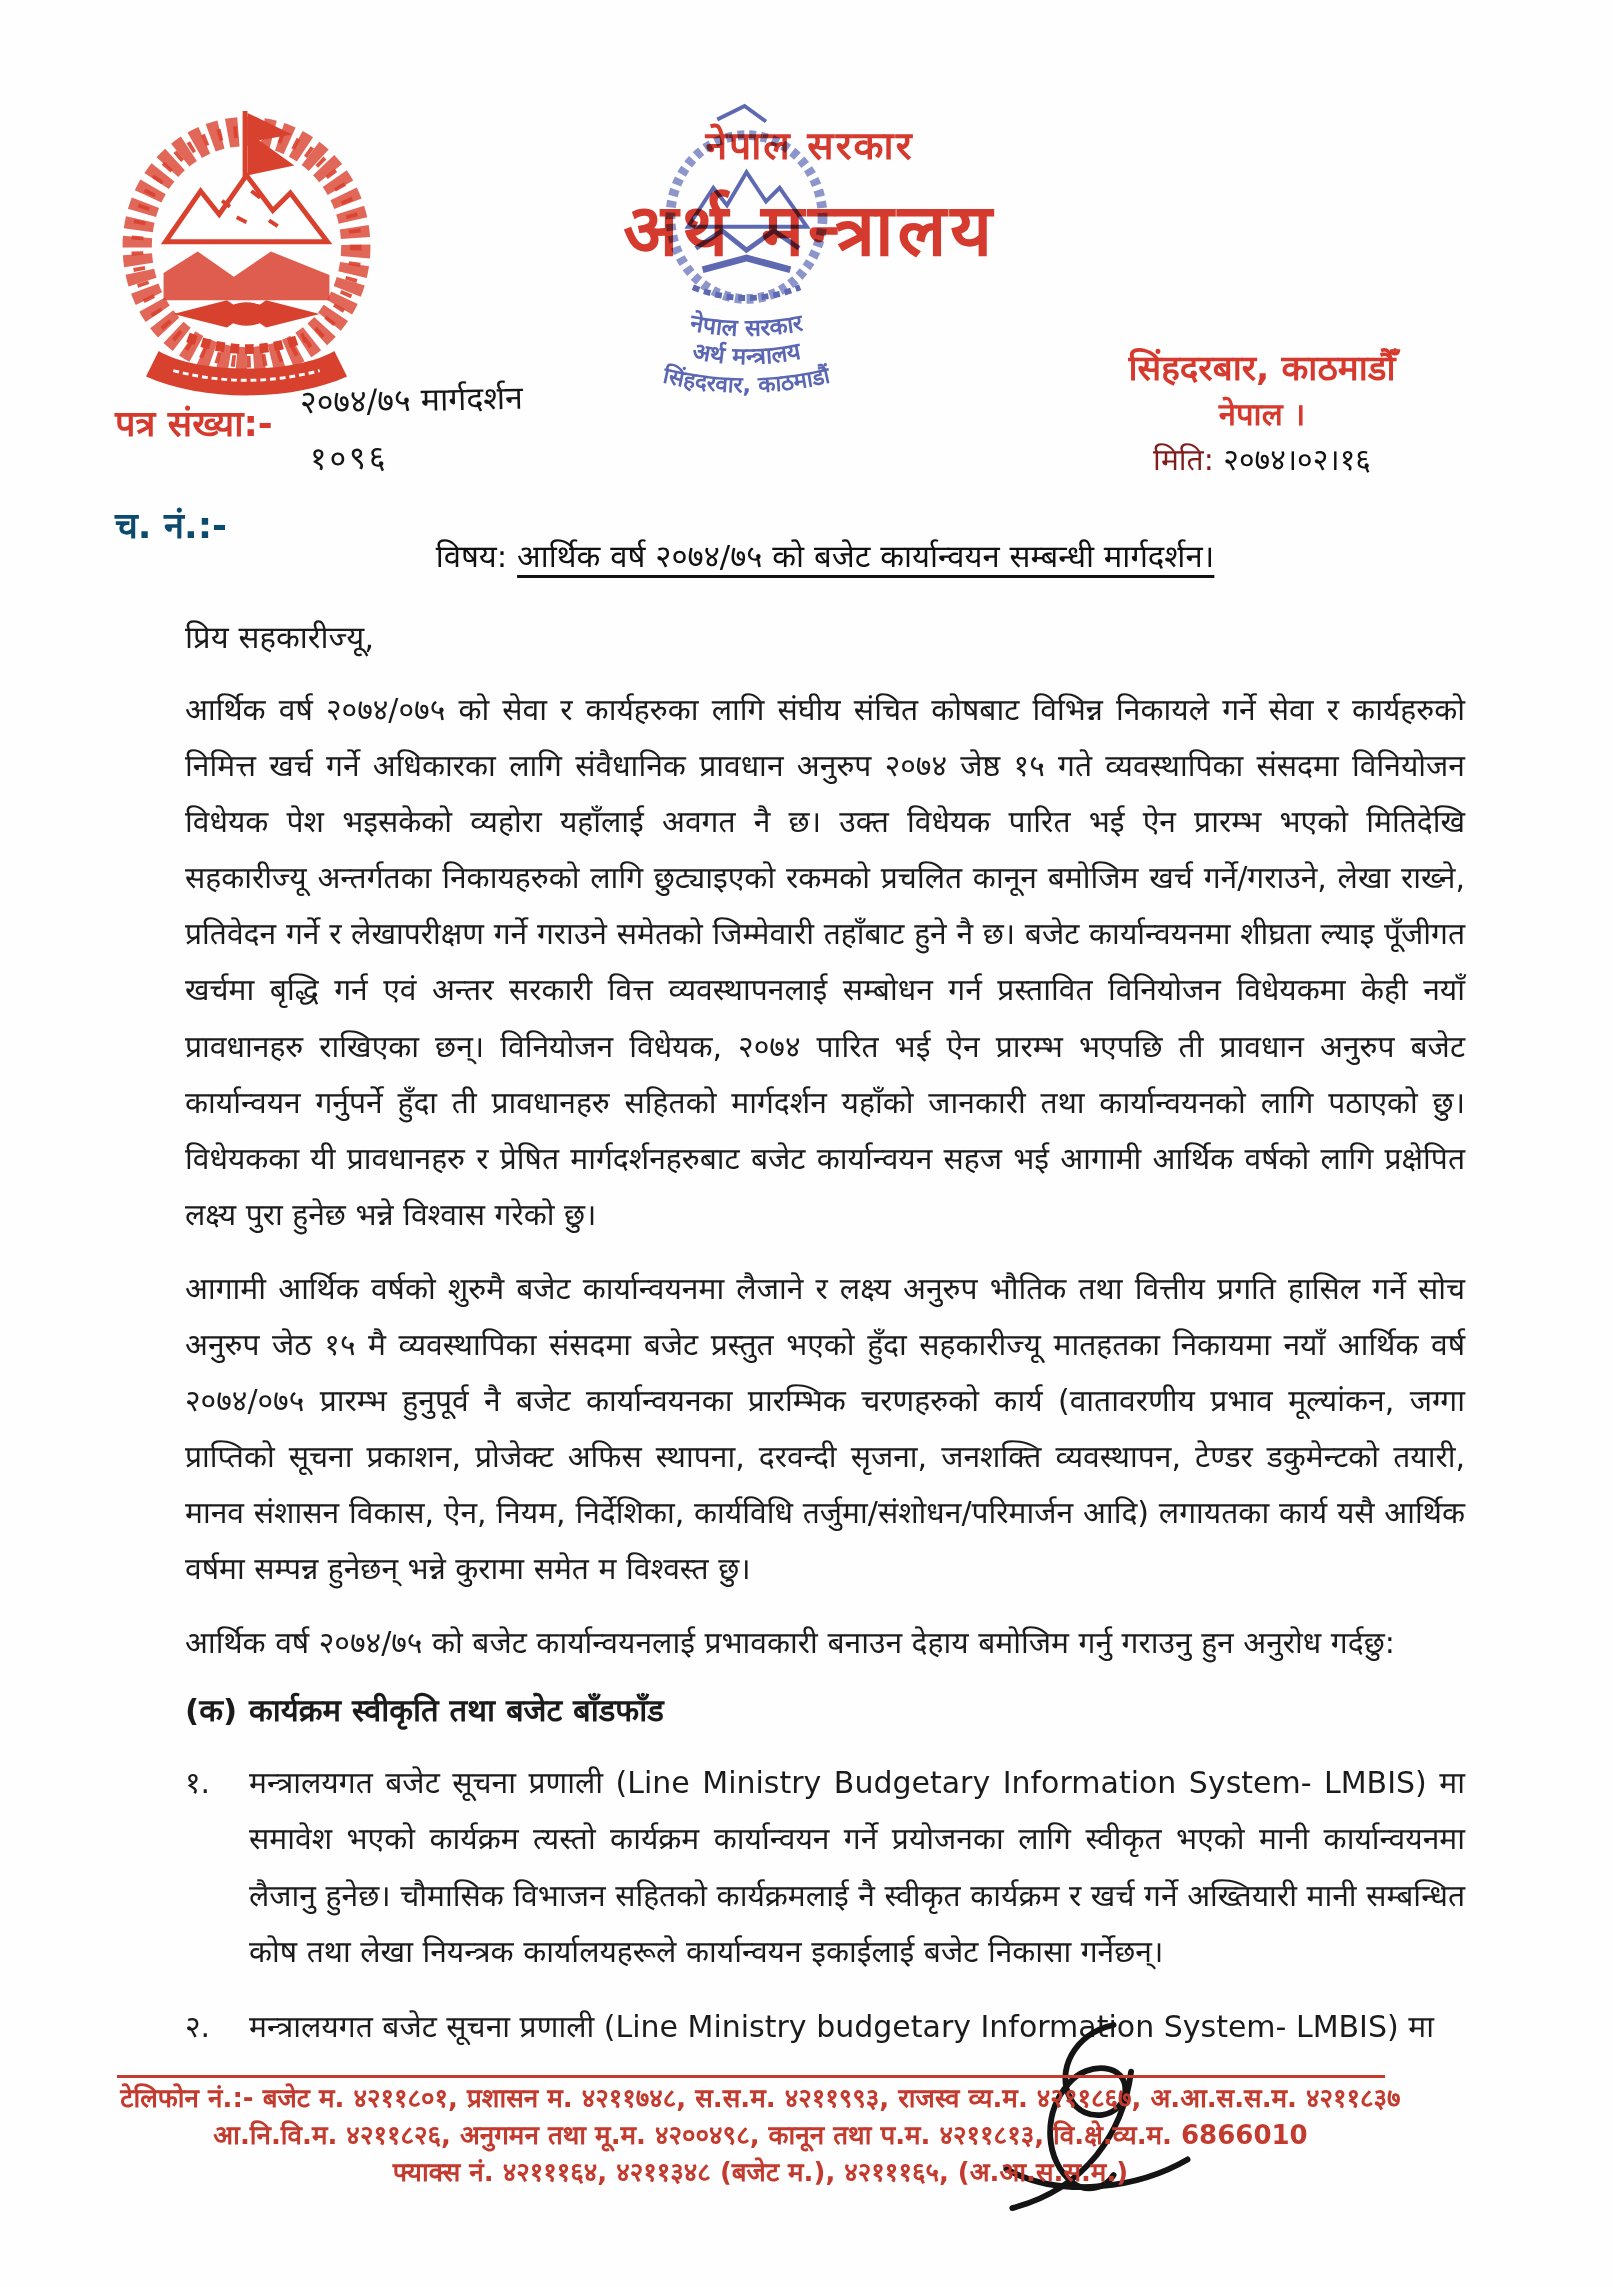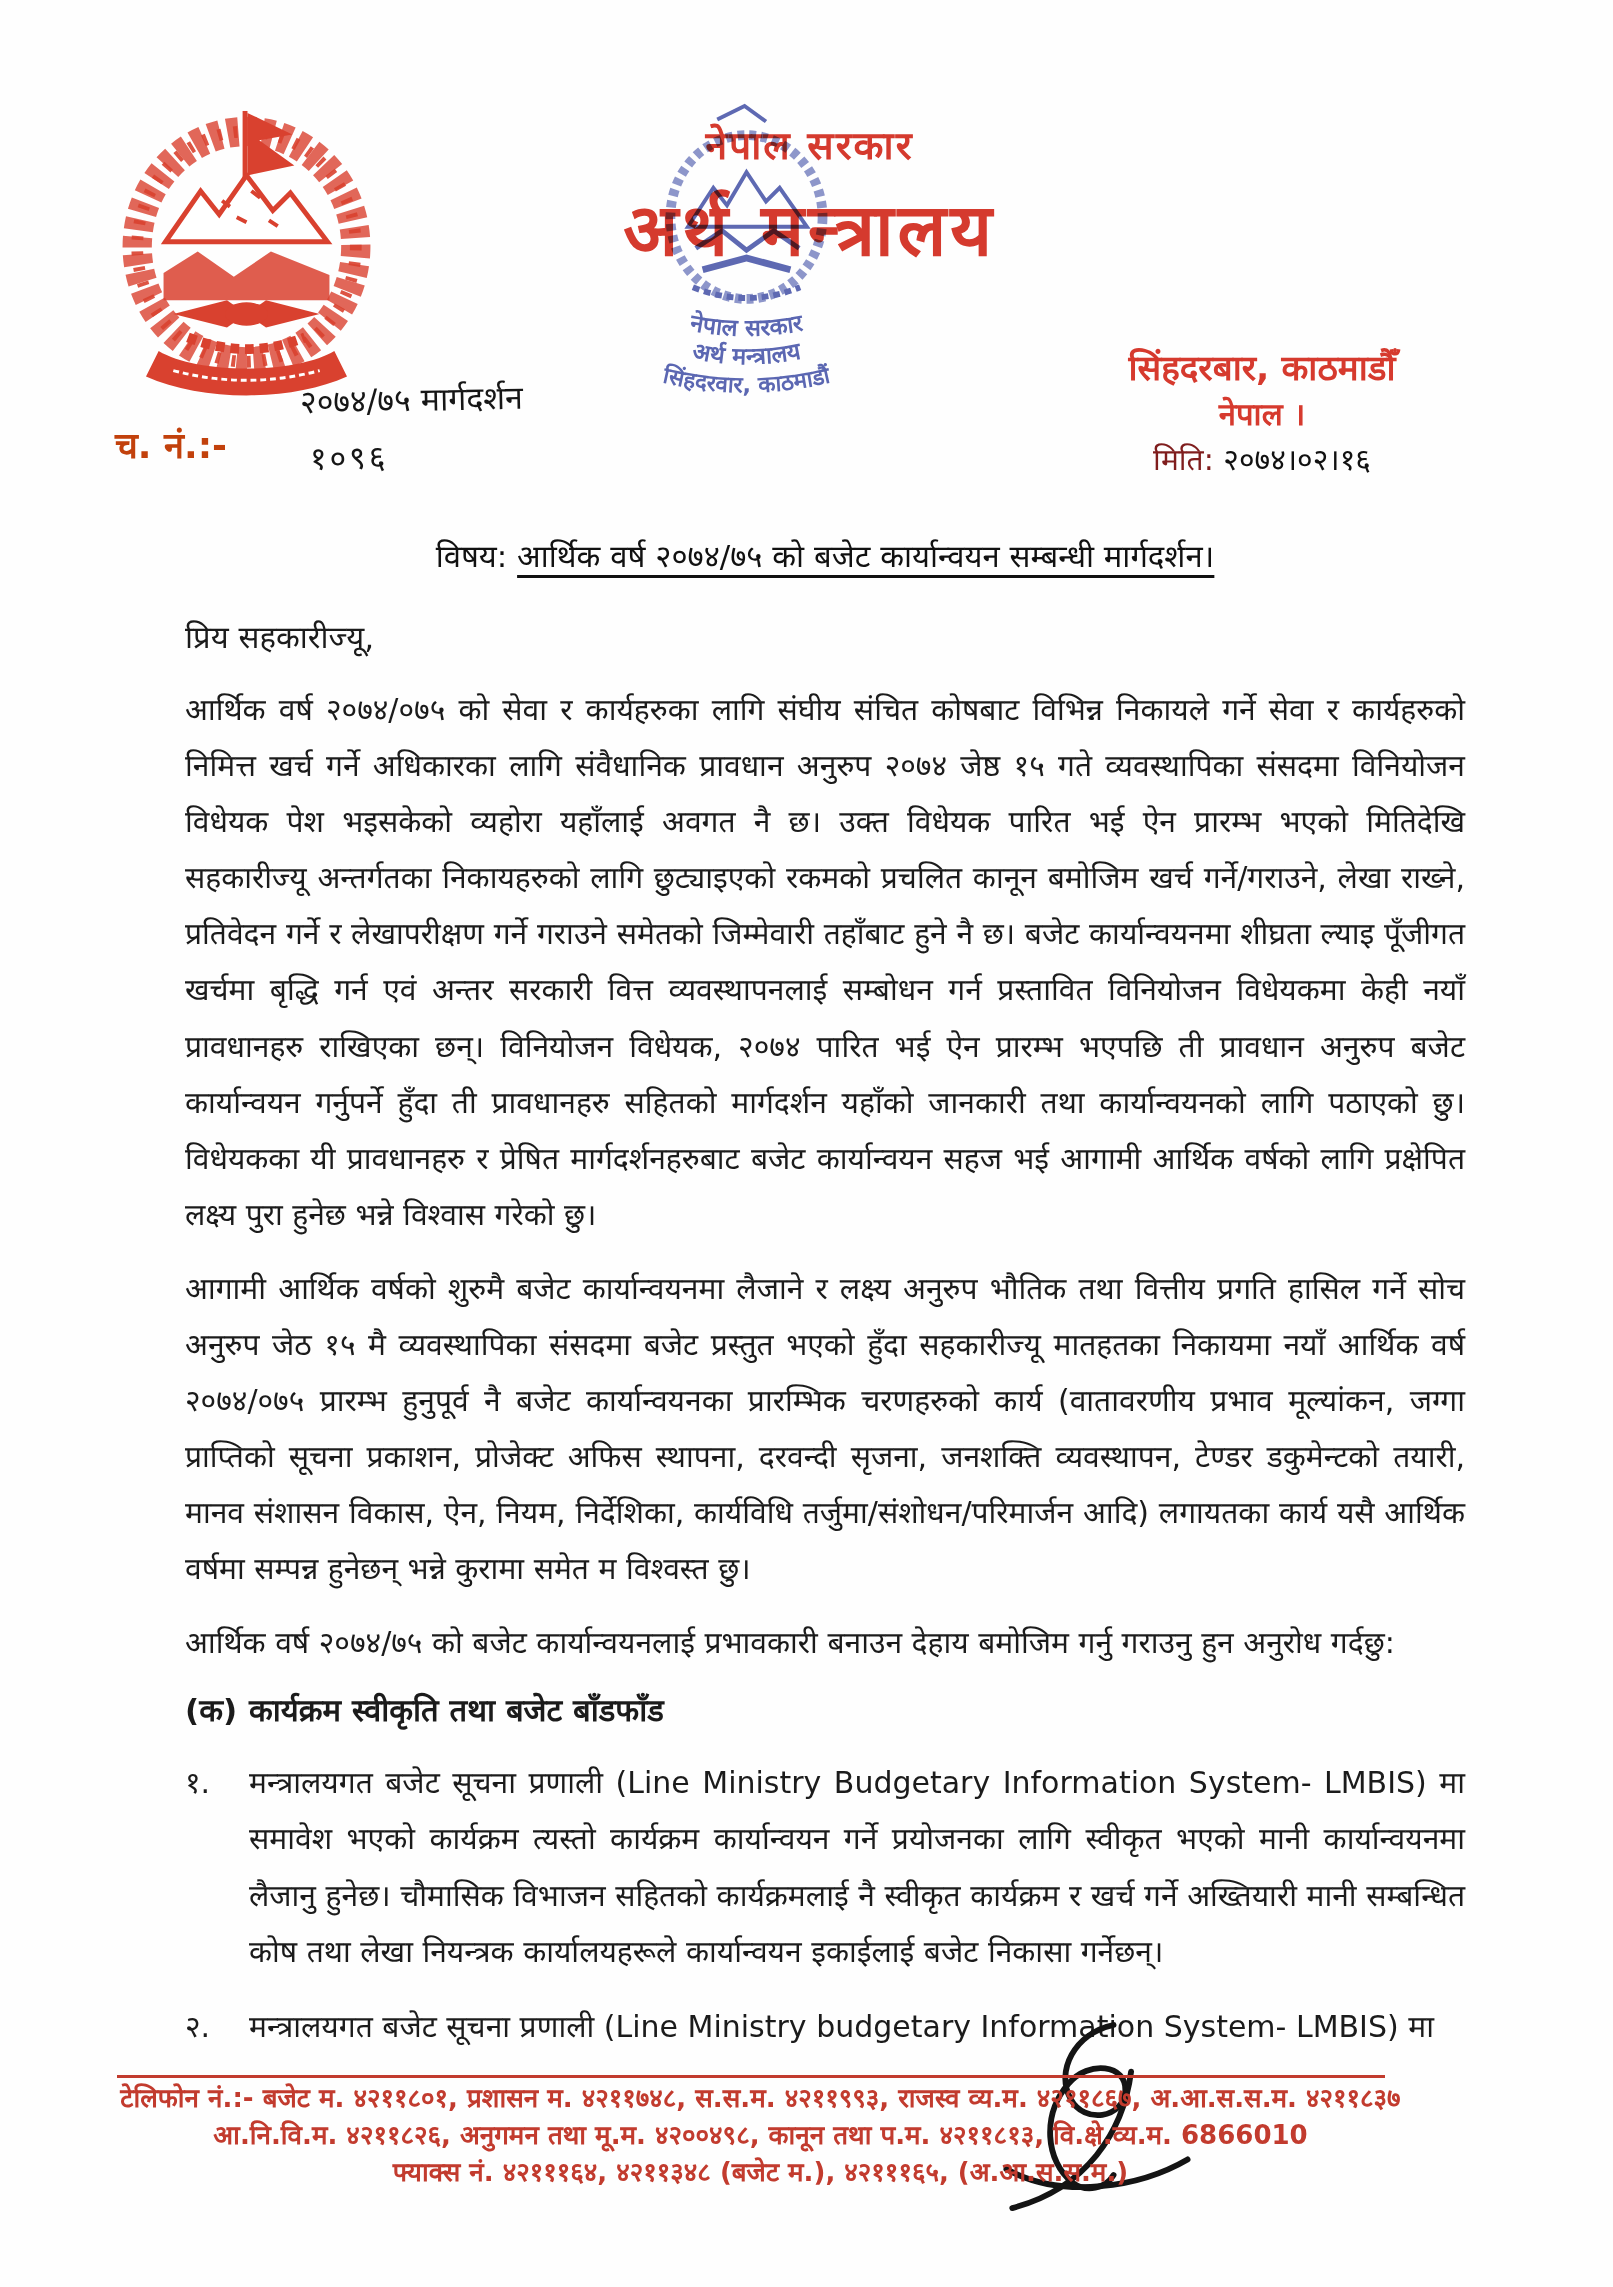--- a/index.html
+++ b/index.html
@@ -24,21 +24,21 @@
     mix-blend-mode:multiply;
   }
   .seal{position:absolute;left:571px;top:102px;width:351px;height:312px;mix-blend-mode:multiply;opacity:.92;}
   .addr-block{position:absolute;right:146px;top:343px;width:410px;text-align:center;}
   .addr-line1{color:#d63a2e;font-weight:bold;font-size:35px;}
   .addr-line2{color:#d63a2e;font-weight:bold;font-size:31px;margin-top:2px;}
   .date-line{font-size:30px;margin-top:3.9px;color:#111;}
   .date-line .lbl{color:#7f1d1d;}
   .ref-block{position:absolute;left:115px;top:398px;width:546px;}
   .ref-label{color:#d63a2e;font-weight:bold;font-size:36px;}
-  .ch-label{color:#c2410c;font-weight:bold;font-size:36px;margin-top:22px;}
+  .ch-label{color:#0c4a6e;font-weight:bold;font-size:36px;margin-top:53px;}
   .hand{position:absolute;color:#161616;font-size:32px;transform:rotate(-1.2deg);white-space:nowrap;}
   .hand1{left:185px;top:-21.5px;}
   .hand2{left:195px;top:37px;letter-spacing:2.9px;}
   
   .bodywrap{position:absolute;left:185px;top:534px;width:1280px;}
   .subject{
     text-align:center;font-size:31px;margin-bottom:39px;color:#111;
   }
   .subject .subj-text{text-decoration:underline;text-underline-offset:7.8px;}
   .salutation{font-size:31px;margin:0 0 25px 0;}
@@ -119,20 +119,21 @@
   <div class="addr-block">
     <div class="addr-line1">सिंहदरबार, काठमाडौँ</div>
     <div class="addr-line2">नेपाल ।</div>
     <div class="date-line">
       <span class="lbl">मिति:</span>
       <span class="hand-date">२०७४।०२।१६</span>
     </div>
   </div>
 
   <div class="ref-block">
+    <div class="ref-label">पत्र संख्या:-</div>
     <div class="hand hand1">२०७४/७५ मार्गदर्शन</div>
     <div class="hand hand2">१०९६</div>
     <div class="ch-label">च. नं.:-</div>
   </div>
 
   <div class="bodywrap">
     <div class="subject">
       <span class="subj-label">विषय:</span>
       <span class="subj-text">आर्थिक वर्ष २०७४/७५ को बजेट कार्यान्वयन सम्बन्धी मार्गदर्शन।</span>
     </div>

